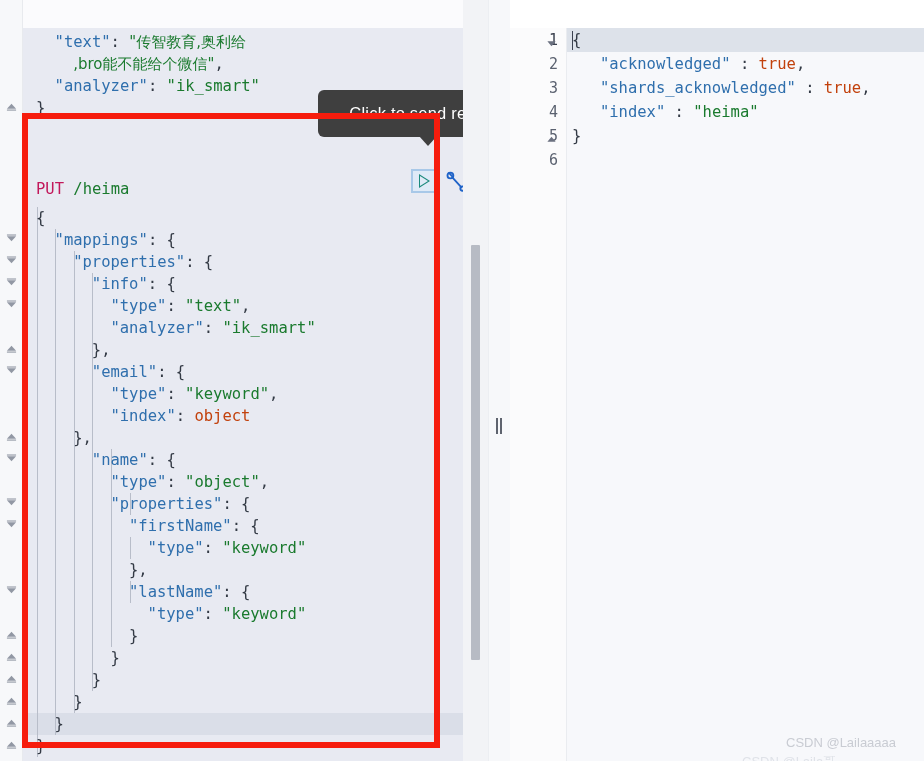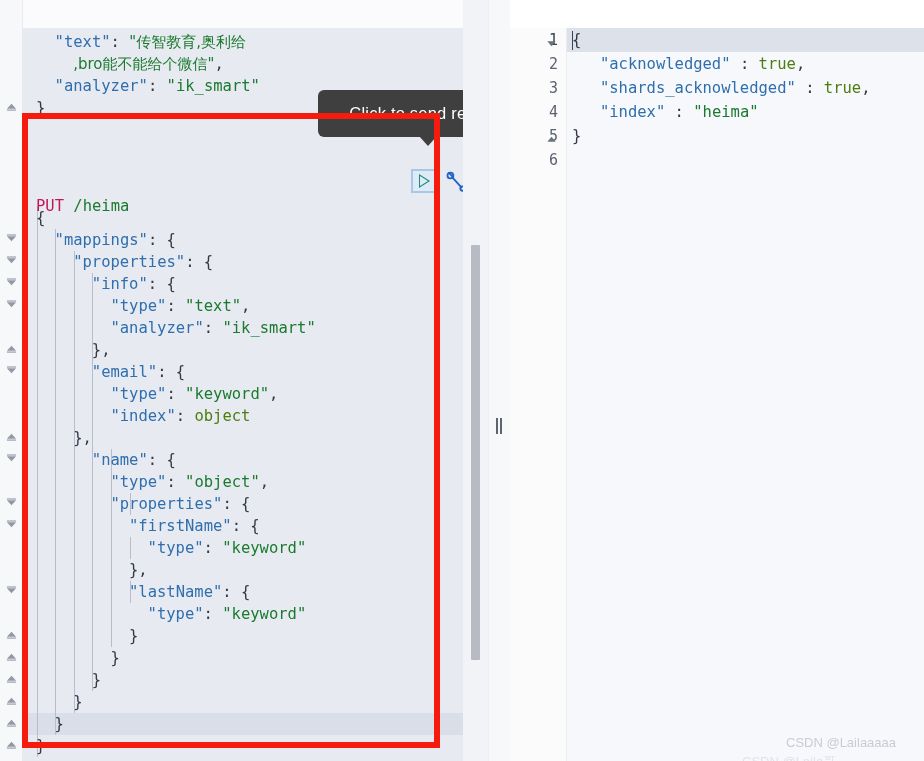--- a/index.html
+++ b/index.html
@@ -17,21 +17,21 @@
   .left-code-bg{position:absolute;left:22px;top:0;width:441px;height:761px;background:#e8eaf2;}
   .left-top-white{position:absolute;left:22px;top:0;width:441px;height:28px;background:#fbfbfd;}
   .left-code{position:absolute;left:22px;top:0;width:441px;height:761px;overflow:hidden;}
 
   .ln{position:absolute;left:0;white-space:pre;font-size:15.5px;line-height:22px;height:22px;
       font-family:"DejaVu Sans Mono","Liberation Mono",monospace;}
   .cjk{font-family:"DejaVu Sans","Liberation Sans",sans-serif;font-size:15px;}
 
   .k{color:#2f6fad;}      
   .s{color:#1a7a2e;}      
-  .b{color:#4d7c0f;margin-top:25px;}      
+  .b{color:#c2410c;margin-top:25px;}      
   .p{color:#333a45;}      
   .cm{color:#8a8f98;}     
   .verb{color:#c2185b;}   
   .path{color:#1a7a2e;}   
 
   .indent-guide{position:absolute;width:1px;background:#b8bdc9;}
   .cur-line{position:absolute;left:22px;width:441px;height:22px;background:#dadee8;}
 
   
   .fold{position:absolute;left:6px;width:11px;height:11px;}
@@ -106,21 +106,21 @@
         <div class="indent-guide" style="left: 107.5px; top: 537px; height: 22px;"></div>
         <div class="indent-guide" style="left: 107.5px; top: 581px; height: 22px;"></div>
         <div class="indent-guide" style="left: 70.3px; top: 295px; height: 44px;"></div>
         <div class="indent-guide" style="left: 70.3px; top: 383px; height: 44px;"></div>
         <div class="ln" style="top: 31px; padding-left: 32.6px;"><span class="k">"text"</span><span class="p">: </span><span class="s cjk">"传智教育,奥利给</span></div>
         <div class="ln" style="top: 53px; padding-left: 51.2px;"><span class="s cjk">,bro能不能给个微信"</span><span class="p">,</span></div>
         <div class="ln" style="top: 75px; padding-left: 32.6px;"><span class="k">"analyzer"</span><span class="p">: </span><span class="s">"ik_smart"</span></div>
         <div class="ln" style="top: 97px; padding-left: 14px;"><span class="p">}</span></div>
         <div class="ln" style="top: 119px; padding-left: 14px;"></div>
         <div class="ln" style="top: 141px; padding-left: 14px;"></div>
-        <div class="ln" style="top: 195px; padding-left: 14px;"><span class="verb">PUT</span><span class="p"> </span><span class="path">/heima</span></div>
+        <div class="ln" style="top: 178px; padding-left: 14px;"><span class="verb">PUT</span><span class="p"> </span><span class="path">/heima</span></div>
         <div class="ln" style="top: 207px; padding-left: 14px;"><span class="p">{</span></div>
         <div class="ln" style="top: 229px; padding-left: 32.6px;"><span class="k">"mappings"</span><span class="p">: {</span></div>
         <div class="ln" style="top: 251px; padding-left: 51.2px;"><span class="k">"properties"</span><span class="p">: {</span></div>
         <div class="ln" style="top: 273px; padding-left: 69.8px;"><span class="k">"info"</span><span class="p">: {</span></div>
         <div class="ln" style="top: 295px; padding-left: 88.4px;"><span class="k">"type"</span><span class="p">: </span><span class="s">"text"</span><span class="p">,</span></div>
         <div class="ln" style="top: 317px; padding-left: 88.4px;"><span class="k">"analyzer"</span><span class="p">: </span><span class="s">"ik_smart"</span></div>
         <div class="ln" style="top: 339px; padding-left: 69.8px;"><span class="p">},</span></div>
         <div class="ln" style="top: 361px; padding-left: 69.8px;"><span class="k">"email"</span><span class="p">: {</span></div>
         <div class="ln" style="top: 383px; padding-left: 88.4px;"><span class="k">"type"</span><span class="p">: </span><span class="s">"keyword"</span><span class="p">,</span></div>
         <div class="ln" style="top: 405px; padding-left: 88.4px;"><span class="k">"index"</span><span class="p">: </span><span class="b">object</span></div>

